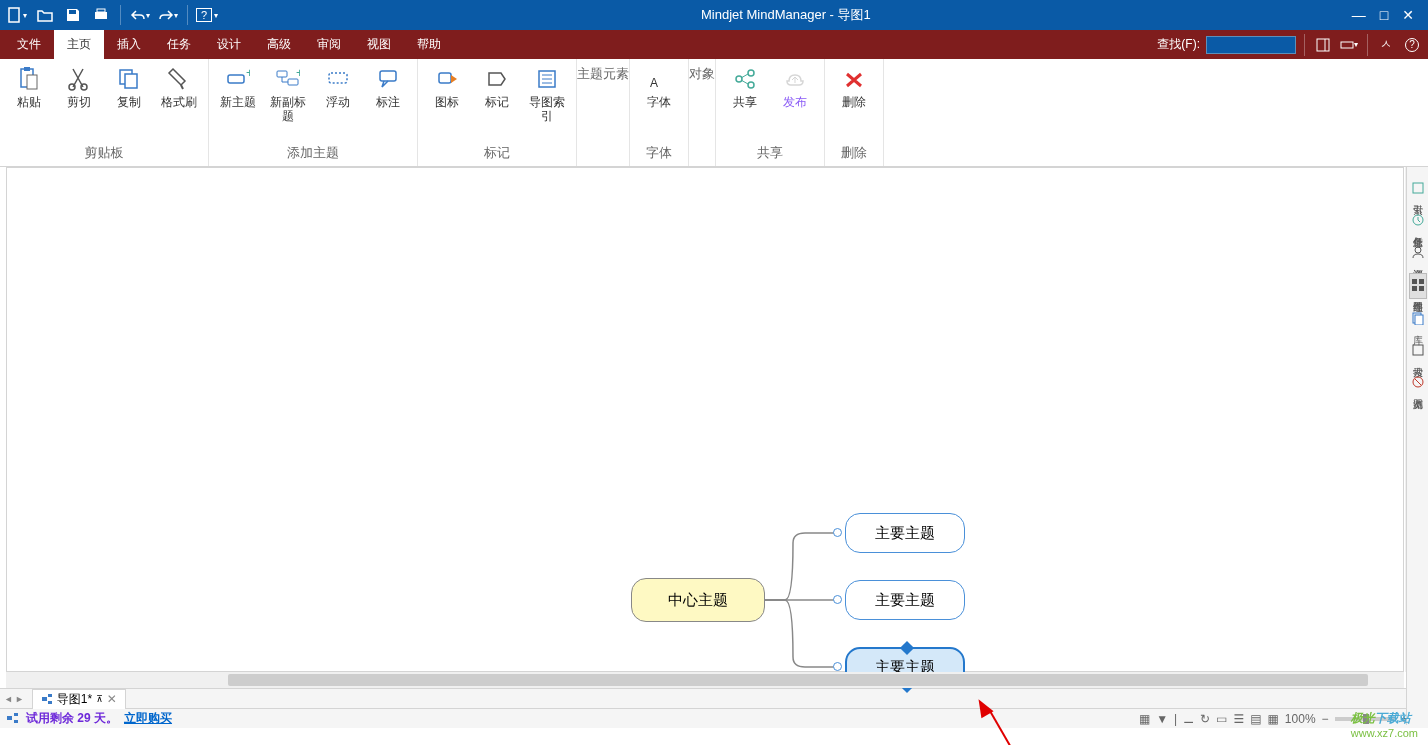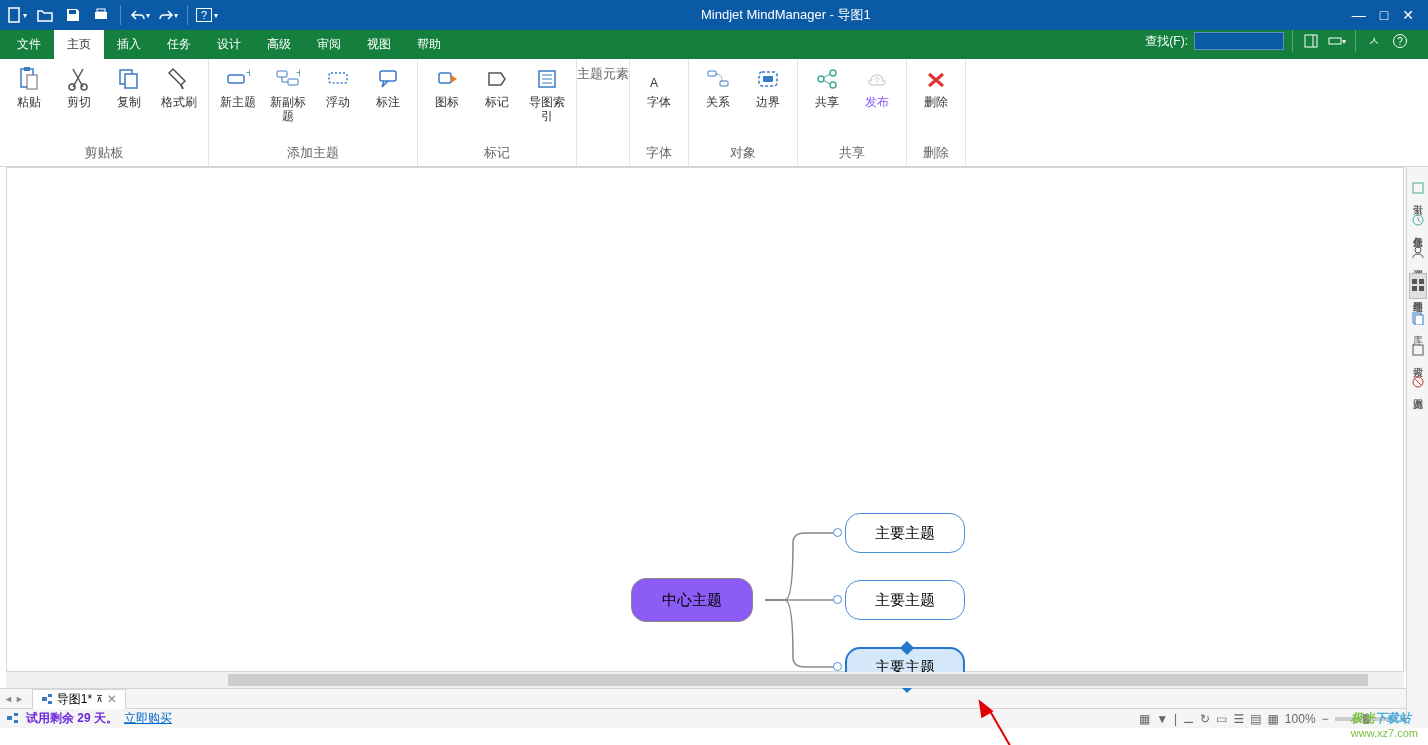--- a/index.html
+++ b/index.html
@@ -10,24 +10,24 @@
 .qat { display: flex; align-items: center; gap: 2px; }
 .qat-btn { width: 26px; height: 24px; display: flex; align-items: center; justify-content: center; cursor: pointer; }
 .qat-btn svg { fill: #fff; }
 .qat-sep { width: 1px; height: 20px; background: rgba(255,255,255,0.3); margin: 0 4px; }
 .qat-drop { display: flex; align-items: center; }
 .title-text { flex: 1; text-align: center; font-size: 13px; }
 .winctrl { display: flex; gap: 14px; padding-right: 10px; }
 .winctrl span { cursor: pointer; font-size: 14px; }
 
 
-.menubar { background: #15803d; height: 29px; display: flex; align-items: flex-start; padding-left: 4px; color: #fff; }
+.menubar { background: #7f1d1d; height: 29px; display: flex; align-items: center; padding-left: 4px; color: #fff; }
 .menu-item { padding: 0 13px; height: 29px; display: flex; align-items: center; cursor: pointer; }
 .menu-item.active { background: #fff; color: #333; }
-.menu-right { margin-left: auto; display: flex; align-items: center; padding-right: 18px; gap: 6px; }
+.menu-right { margin-left: auto; display: flex; align-items: center; padding-right: 6px; gap: 6px; }
 .find-input { height: 18px; width: 90px; border: 1px solid #5c8fba; background: #0a5aa6; }
 .menu-small-btn { width: 20px; height: 20px; display: flex; align-items: center; justify-content: center; cursor: pointer; }
 .menu-sep { width: 1px; height: 22px; background: rgba(255,255,255,0.3); margin: 0 2px; }
 
 
 .ribbon { background: #fff; border-bottom: 1px solid #d4d4d4; height: 108px; display: flex; position: relative; }
 .ribbon-group { border-right: 1px solid #e5e5e5; display: flex; flex-direction: column; padding: 4px 0 0 0; }
 .ribbon-buttons { display: flex; flex: 1; padding: 0 6px; gap: 4px; }
 .ribbon-btn { display: flex; flex-direction: column; align-items: center; justify-content: flex-start; width: 46px; padding-top: 4px; cursor: pointer; }
 .ribbon-btn .icon { width: 24px; height: 24px; display: flex; align-items: center; justify-content: center; margin-bottom: 4px; }
@@ -39,21 +39,21 @@
 
 .canvas-area { position: relative; height: 521px; background: #fff; }
 .canvas { position: absolute; left: 6px; top: 0; right: 24px; bottom: 16px; background: #fff; border: 1px solid #d4d4d4; }
 .hscroll { position: absolute; left: 6px; bottom: 0; right: 24px; height: 16px; background: #f0f0f0; }
 .hscroll-thumb { position: absolute; left: 222px; top: 2px; width: 1140px; height: 12px; background: #cdcdcd; border-radius: 2px; }
 .vscroll { position: absolute; right: 7px; top: 0; bottom: 16px; width: 16px; background: #f0f0f0; }
 .vscroll-thumb { position: absolute; left: 2px; top: 198px; height: 120px; width: 12px; background: #cdcdcd; border-radius: 2px; }
 
 
 .node { position: absolute; border-radius: 15px; display: flex; align-items: center; justify-content: center; font-size: 15px; }
-.center-node { left: 624px; top: 410px; width: 122px; height: 44px; border: 1.5px solid #888; background: #8b5cf6; }
+.center-node { left: 624px; top: 410px; width: 134px; height: 44px; border: 1.5px solid #888; background: #fef9c3; }
 .sub-node { width: 120px; height: 40px; border: 1.5px solid #4a90d9; background: #fff; }
 .sub1 { left: 838px; top: 345px; }
 .sub2 { left: 838px; top: 412px; }
 .sub3 { left: 838px; top: 479px; border: 2.5px solid #2478cc; background: #d4e8f9; }
 .sub3::before, .sub3::after { content: ''; position: absolute; width: 10px; height: 10px; background: #2478cc; transform: rotate(45deg); }
 .sub3::before { top: -6px; left: 55px; }
 .sub3::after { bottom: -6px; left: 55px; }
 .port { position: absolute; width: 9px; height: 9px; border: 1.5px solid #4a90d9; border-radius: 50%; background: #fff; }
 
 
@@ -70,21 +70,21 @@
 
 .doc-tabs { height: 20px; background: #f5f5f5; border-top: 1px solid #d4d4d4; display: flex; align-items: center; padding: 0 4px; }
 .doc-tab-nav { display: flex; gap: 2px; margin-right: 8px; }
 .doc-tab-nav span { cursor: pointer; color: #888; font-size: 9px; }
 .doc-tab { background: #fff; border: 1px solid #d4d4d4; border-bottom: none; padding: 1px 8px; display: flex; align-items: center; gap: 4px; font-size: 11px; }
 .doc-tab .close { cursor: pointer; color: #888; }
 
 
 .statusbar { height: 20px; background: #f5f5f5; border-top: 1px solid #d4d4d4; display: flex; align-items: center; padding: 0 6px; font-size: 11px; }
 .trial-text { color: #6d28d9; font-weight: bold; }
-.buy-link { color: #0066cc; text-decoration: underline; cursor: pointer; margin-left: 6px; font-weight: normal; }
+.buy-link { color: #0066cc; text-decoration: underline; cursor: pointer; margin-left: 6px; font-weight: bold; }
 .status-right { margin-left: auto; display: flex; align-items: center; gap: 6px; color: #666; }
 
 
 .watermark { position: absolute; right: 10px; bottom: 6px; text-align: left; pointer-events: none; }
 .watermark .wm1 { font-size: 18px; font-weight: bold; color: #4aaad5; font-style: italic; }
 .watermark .wm1 .g { color: #7bc043; }
 .watermark .wm2 { font-size: 11px; color: #7bc043; }
 </style>
 </head>
 <body>
@@ -310,41 +310,20 @@
               <text x="3" y="20" font-size="22" font-family="serif" fill="#333">A</text>
             </svg>
           </div>
           <div class="label">字体</div>
         </div>
     </div>
     <div class="ribbon-title">字体</div>
   </div>
 
   <div class="ribbon-group">
-    <div class="ribbon-buttons">
-      <div class="ribbon-btn">
-          <div class="icon">
-            <svg width="24" height="20">
-              <rect x="2" y="2" width="8" height="5" rx="1" fill="none" stroke="#3a7bc8"></rect>
-              <rect x="14" y="12" width="8" height="5" rx="1" fill="none" stroke="#3a7bc8"></rect>
-              <path d="M10 5 Q16 5 16 12" fill="none" stroke="#3a7bc8" stroke-dasharray="2 1"></path>
-            </svg>
-          </div>
-          <div class="label">关系</div>
-        </div>
-      <div class="ribbon-btn">
-          <div class="icon">
-            <svg width="24" height="20">
-              <rect x="3" y="3" width="18" height="14" rx="3" fill="none" stroke="#3a7bc8" stroke-width="1.5" stroke-dasharray="3 2"></rect>
-              <rect x="7" y="7" width="10" height="6" rx="1" fill="#3a7bc8"></rect>
-            </svg>
-          </div>
-          <div class="label">边界</div>
-        </div>
-    </div>
     <div class="ribbon-title">对象</div>
   </div>
 
   <div class="ribbon-group">
     <div class="ribbon-buttons">
       <div class="ribbon-btn">
           <div class="icon">
             <svg width="24" height="20">
               <circle cx="6" cy="10" r="3" fill="none" stroke="#4a9" stroke-width="1.5"></circle>
               <circle cx="18" cy="4" r="3" fill="none" stroke="#4a9" stroke-width="1.5"></circle>

